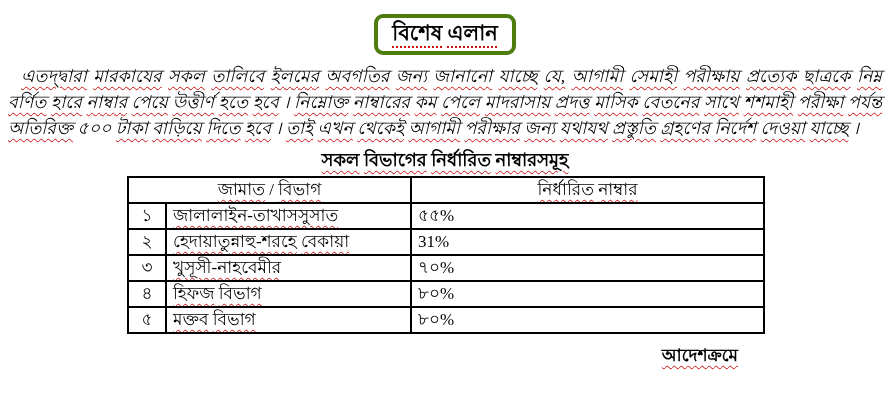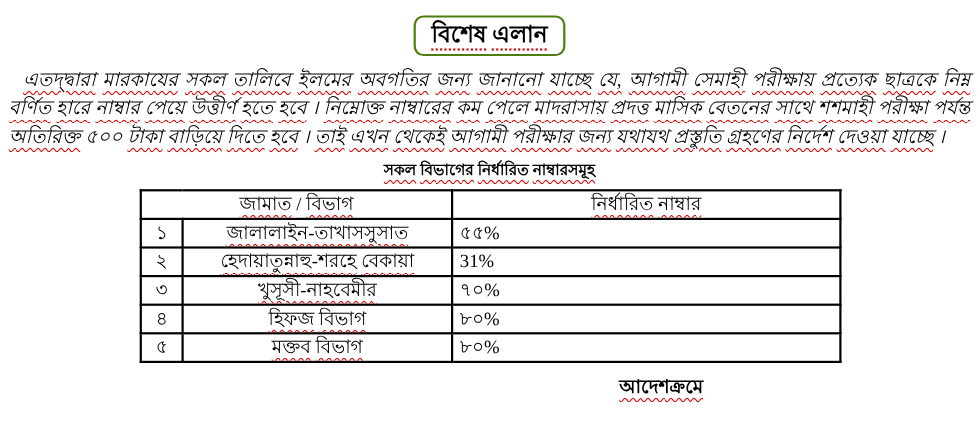--- a/index.html
+++ b/index.html
@@ -17,21 +17,21 @@
     text-decoration-line: underline;
     text-decoration-style: wavy;
     text-decoration-color: #d01010;
     text-decoration-thickness: 1px;
     text-underline-offset: 4px;
   }
 
   .title-wrap { text-align: center; }
   .announce-box {
     display: inline-block;
-    border: 2px solid #4d7c0f;
+    border: 4px solid #4d7c0f;
     border-radius: 9px;
     padding: 2px 14px 5px 14px;
     font-size: 21px;
     font-weight: bold;
     line-height: 26px;
   }
   .announce-box .sp {
     text-decoration-style: dotted;
     text-decoration-thickness: 2px;
     text-underline-offset: 6px;
@@ -42,21 +42,21 @@
     font-size: 17.5px;
     line-height: 26px;
     text-align: justify;
     text-indent: 13px;
     font-style: italic;
   }
 
   .table-title {
     margin-top: 7px;
     text-align: center;
-    font-size: 14px;
+    font-size: 18px;
     font-weight: bold;
     line-height: 24px;
   }
 
   table.marks-table {
     border-collapse: collapse;
     margin: 4px 0 0 122px;
     table-layout: fixed;
     width: 636px;
   }
@@ -65,27 +65,27 @@
     font-size: 17px;
     font-weight: normal;
     height: 26px;
     padding: 0 6px;
     line-height: 22px;
     overflow: hidden;
     white-space: nowrap;
   }
   .marks-table th { text-align: center; }
   .cell-serial { text-align: center; }
-  .cell-name   { text-align: center; }
+  .cell-name   { text-align: left; }
   .cell-marks  { text-align: left; font-family: Liberation Serif, serif; }
 
   .signature-block {
     margin: 10px 0 0 558px;
     width: 175px;
-    text-align: left;
+    text-align: right;
     font-size: 17px;
     font-weight: bold;
     line-height: 24px;
   }
 </style>
 </head>
 <body>
 
 <div class="doc">
 

